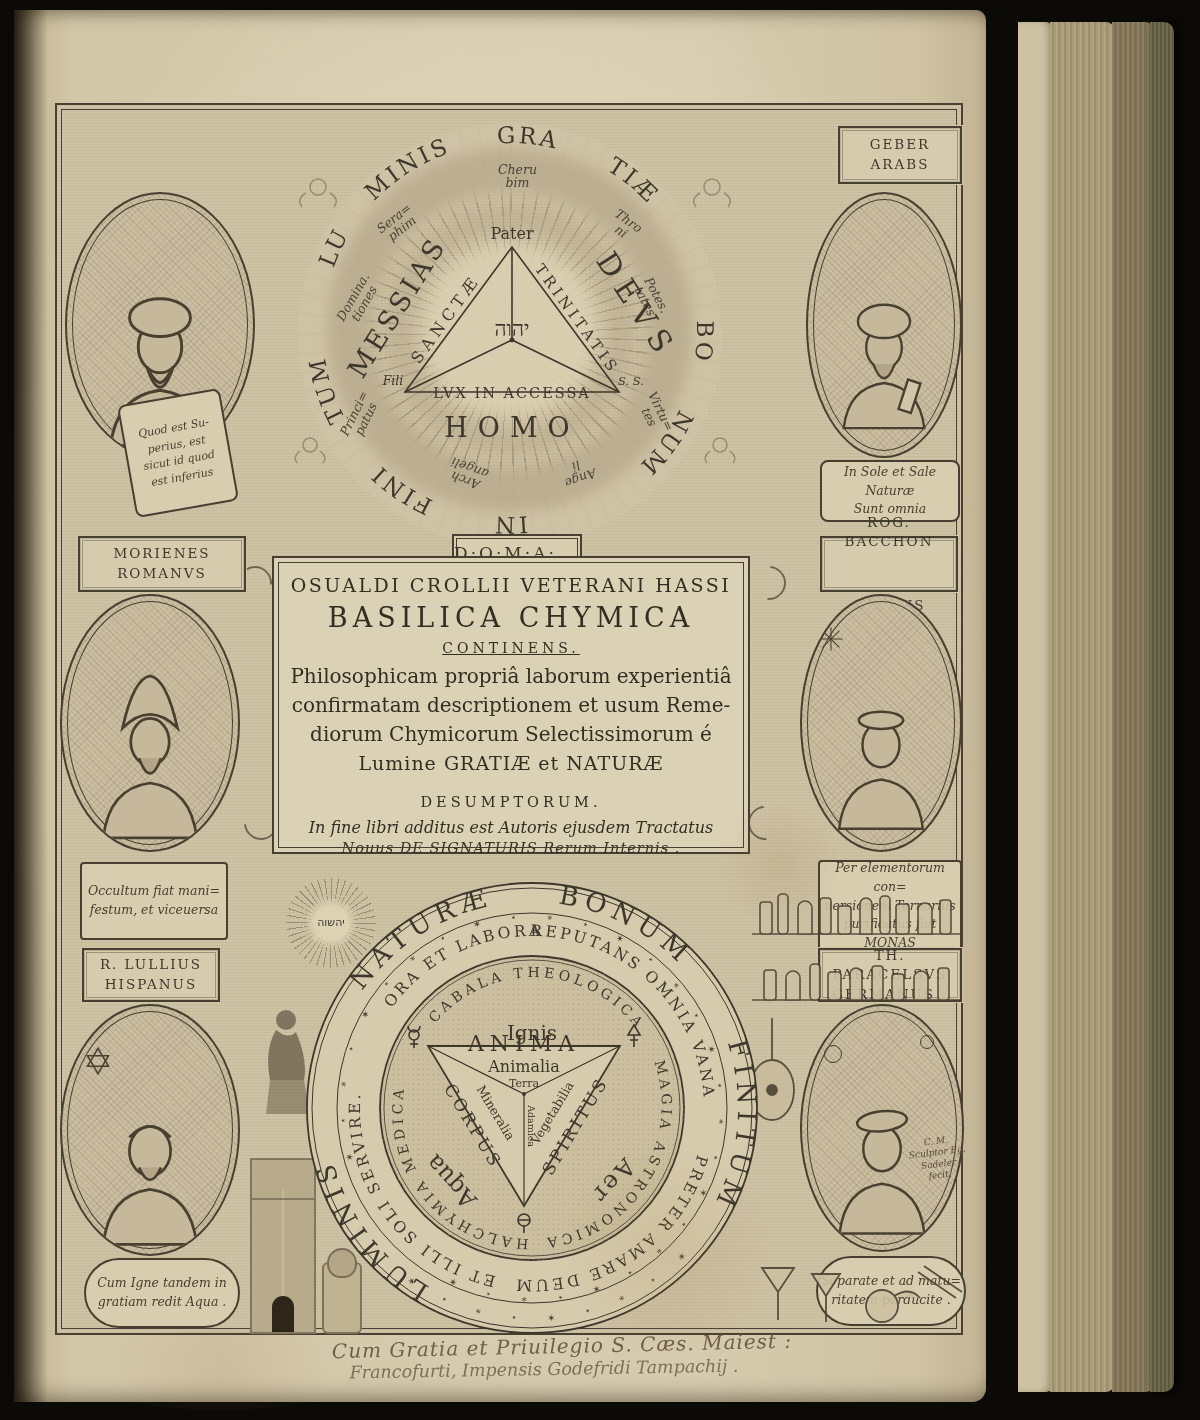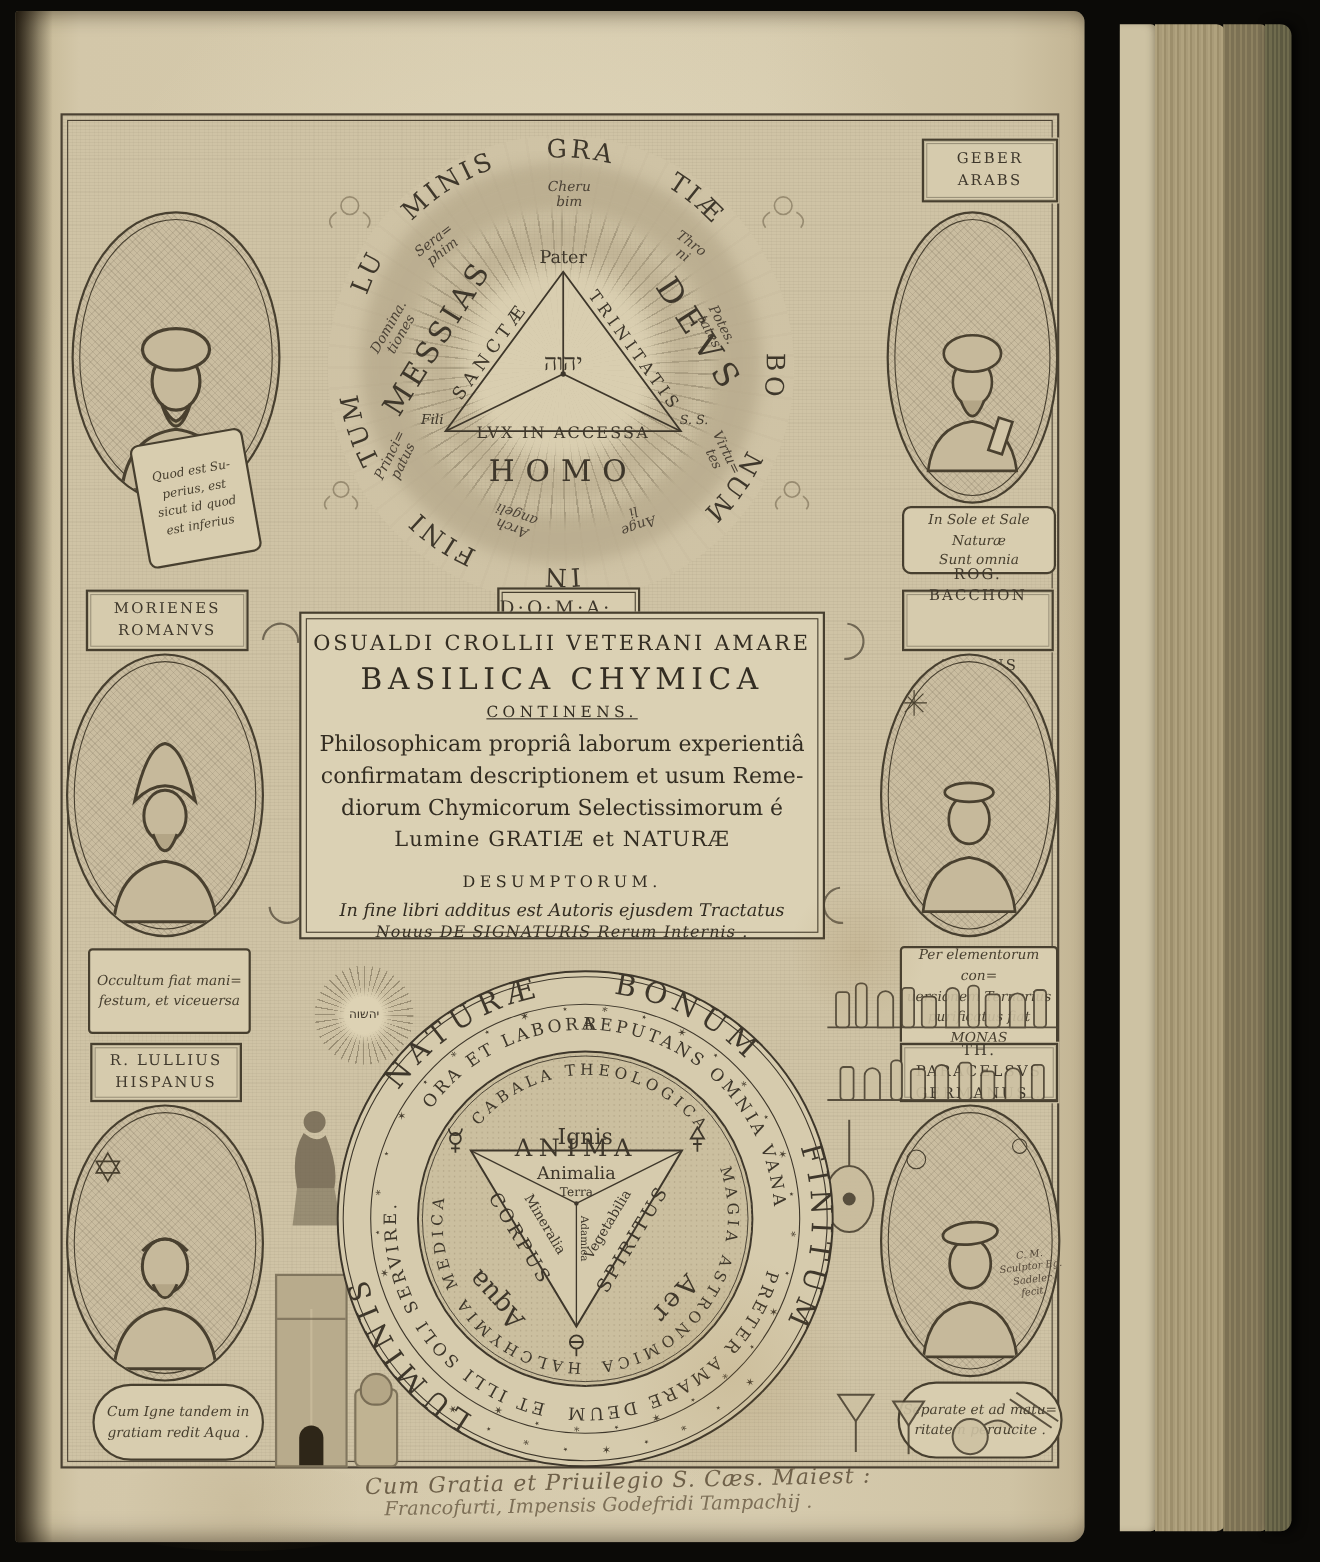--- a/index.html
+++ b/index.html
@@ -259,21 +259,21 @@
 
   <div class="doma">
     <span>D·O·M·A·</span>
   </div>
   <div class="curl c-l1"></div>
   <div class="curl c-l2"></div>
   <div class="curl c-r1"></div>
   <div class="curl c-r2"></div>
 
   <div class="cartouche">
-    <div class="t1">OSUALDI CROLLII VETERANI AMARE</div>
+    <div class="t1">OSUALDI CROLLII VETERANI HASSI</div>
     <div class="t2">BASILICA CHYMICA</div>
     <div class="t3">CONTINENS.</div>
     <div class="t4">Philosophicam propriâ laborum experientiâ</div>
     <div class="t5">confirmatam descriptionem et usum Reme-</div>
     <div class="t6">diorum Chymicorum Selectissimorum é</div>
     <div class="t7">Lumine GRATIÆ et NATURÆ</div>
     <div class="t8">DESUMPTORUM.</div>
     <div class="t9">In fine libri additus est Autoris ejusdem Tractatus</div>
     <div class="t10">Nouus DE SIGNATURIS Rerum Internis .</div>
   </div>
@@ -308,21 +308,21 @@
         <rect x="66" y="90" width="11" height="26" transform="rotate(18 71 103)" fill="#d2c6a8"></rect>
         <path d="M41 76 Q50 100 59 76" fill="#b3a586"></path>
       </g>
     </svg>
   </div>
   <div class="ptab" style="left:820px; top:460px; width:140px; height:62px;">
     <div>In Sole et Sale Naturæ</div>
     <div>Sunt omnia</div>
   </div>
 
-  <div class="plabel" style="left:78px; top:536px; width:148px; height:56px;">
+  <div class="plabel" style="left:78px; top:536px; width:168px; height:56px;">
     <div>MORIENES</div>
     <div>ROMANVS</div>
   </div>
   <div class="oval" style="left:60px; top:594px; width:180px; height:258px;">
     <svg class="bust" viewBox="0 0 100 130">
       <g fill="#c6b99b" stroke="#49402f" stroke-width="2">
         <path d="M16 130 Q20 94 50 90 Q80 94 84 130 Z"></path>
         <ellipse cx="50" cy="60" rx="14" ry="17"></ellipse>
         <path d="M30 50 Q38 14 50 12 Q62 14 70 50 Q60 40 50 40 Q40 40 30 50 Z"></path>
         <path d="M42 72 Q50 94 58 72" fill="#b3a586"></path>

